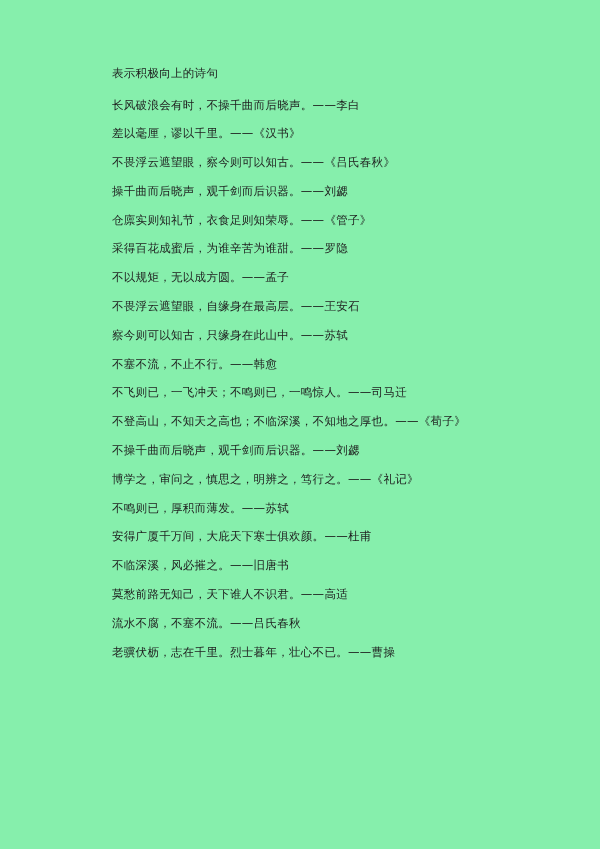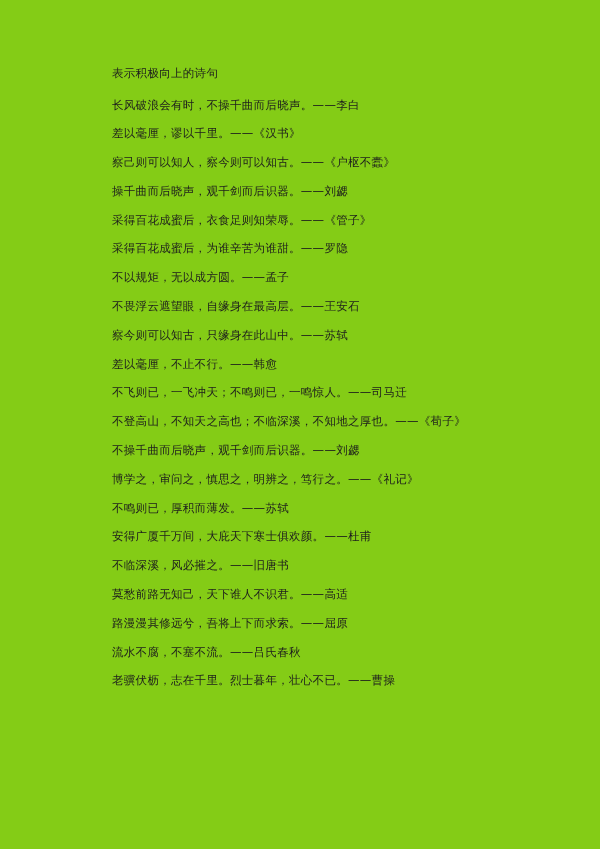--- a/index.html
+++ b/index.html
@@ -11,21 +11,21 @@
     height: 849px;
     background: #ffffff;
     font-family: "DejaVu Sans", "Liberation Sans", sans-serif;
     color: #1a1a1a;
     overflow: hidden;
   }
   .page {
     position: relative;
     width: 600px;
     height: 849px;
-    background: #84cc16;
+    background: #86efac;
     box-sizing: border-box;
     padding: 68px 100px 0 112px;
   }
   .doc-body {
     display: block;
   }
   .line {
     font-size: 11.5px;
     line-height: 1.0;
     letter-spacing: 0.3px;
@@ -39,33 +39,32 @@
   }
 </style>
 </head>
 <body>
 
 <div class="page">
   <div class="doc-body">
     <div class="line title">表示积极向上的诗句</div>
     <div class="line">长风破浪会有时，不操千曲而后晓声。——李白</div>
     <div class="line">差以毫厘，谬以千里。——《汉书》</div>
-    <div class="line">察己则可以知人，察今则可以知古。——《户枢不蠹》</div>
+    <div class="line">不畏浮云遮望眼，察今则可以知古。——《吕氏春秋》</div>
     <div class="line">操千曲而后晓声，观千剑而后识器。——刘勰</div>
-    <div class="line">采得百花成蜜后，衣食足则知荣辱。——《管子》</div>
+    <div class="line">仓廪实则知礼节，衣食足则知荣辱。——《管子》</div>
     <div class="line">采得百花成蜜后，为谁辛苦为谁甜。——罗隐</div>
     <div class="line">不以规矩，无以成方圆。——孟子</div>
     <div class="line">不畏浮云遮望眼，自缘身在最高层。——王安石</div>
     <div class="line">察今则可以知古，只缘身在此山中。——苏轼</div>
-    <div class="line">差以毫厘，不止不行。——韩愈</div>
+    <div class="line">不塞不流，不止不行。——韩愈</div>
     <div class="line">不飞则已，一飞冲天；不鸣则已，一鸣惊人。——司马迁</div>
     <div class="line">不登高山，不知天之高也；不临深溪，不知地之厚也。——《荀子》</div>
     <div class="line">不操千曲而后晓声，观千剑而后识器。——刘勰</div>
     <div class="line">博学之，审问之，慎思之，明辨之，笃行之。——《礼记》</div>
     <div class="line">不鸣则已，厚积而薄发。——苏轼</div>
     <div class="line">安得广厦千万间，大庇天下寒士俱欢颜。——杜甫</div>
     <div class="line">不临深溪，风必摧之。——旧唐书</div>
     <div class="line">莫愁前路无知己，天下谁人不识君。——高适</div>
-    <div class="line">路漫漫其修远兮，吾将上下而求索。——屈原</div>
     <div class="line">流水不腐，不塞不流。——吕氏春秋</div>
     <div class="line">老骥伏枥，志在千里。烈士暮年，壮心不已。——曹操</div>
   </div>
 </div>
 
 </body></html>

